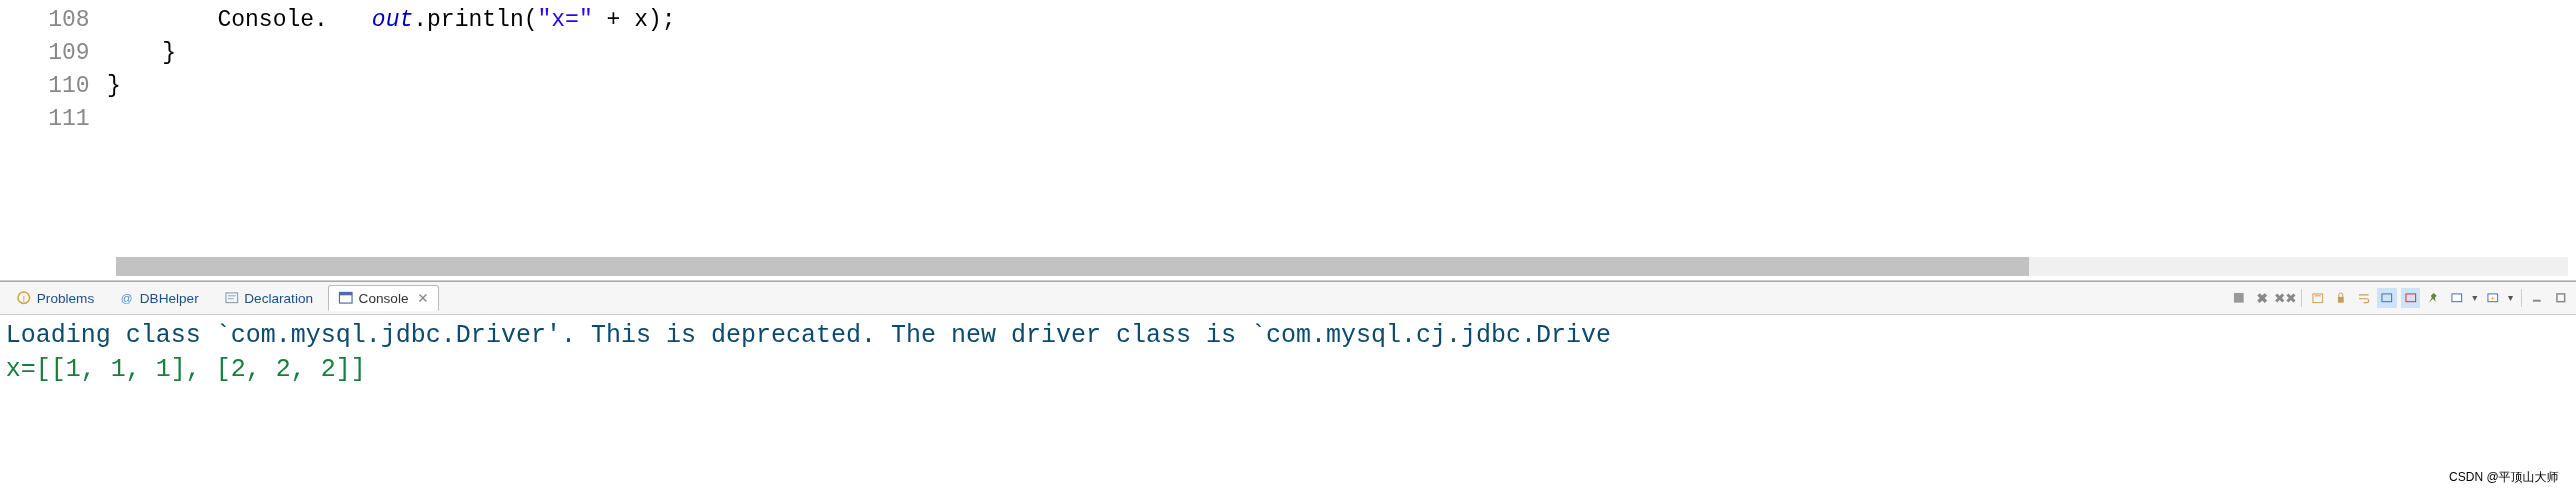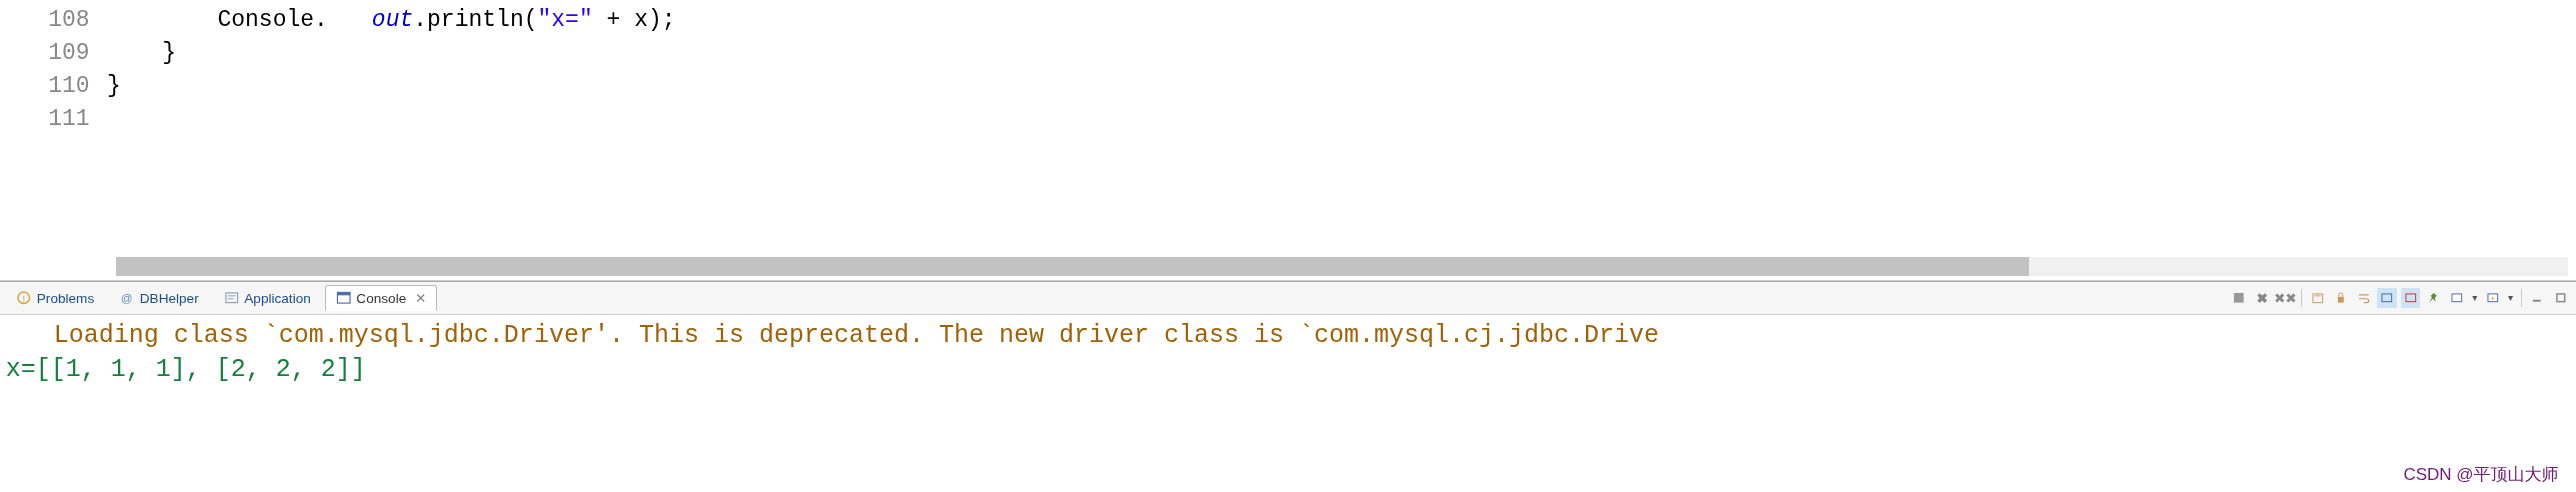--- a/index.html
+++ b/index.html
@@ -111,28 +111,28 @@
     }
     .console-body {
       flex: 1;
       font-family: Consolas, "Courier New", monospace;
       font-size: 25px;
       padding: 3.9px 5.8px;
       line-height: 1.35;
       overflow: hidden;
       white-space: pre;
     }
-    .console-line-err { color: #a16207; margin-left: 48px; }
+    .console-line-err { color: #0c4a6e; }
     .console-line-out { color: #15803d; }
     .watermark {
       position: absolute;
       right: 17.4px;
       bottom: 5.8px;
-      font-size: 17px;
-      color: #701a75;
+      font-size: 12px;
+      color: #000000;
       font-family: sans-serif;
     }
   </style>
 </head>
 <body>
 
 <div class="editor-pane">
   <div class="code-area">
     <div class="gutter" id="gutter">
         <div>108</div>
@@ -172,21 +172,21 @@
       <span>DBHelper</span>
     </div>
     <div class="tab">
       <span class="tab-icon">
         <svg width="15.5" height="15.5" viewBox="0 0 16 16">
             <rect x="2" y="3" width="12" height="10" fill="none" stroke="#8aa3b8" stroke-width="1.2"></rect>
             <line x1="4" y1="6" x2="12" y2="6" stroke="#8aa3b8"></line>
             <line x1="4" y1="9" x2="10" y2="9" stroke="#8aa3b8"></line>
           </svg>
       </span>
-      <span>Application</span>
+      <span>Declaration</span>
     </div>
     <div class="tab active">
       <span class="tab-icon">
         <svg width="15.5" height="15.5" viewBox="0 0 16 16">
             <rect x="1.5" y="2.5" width="13" height="11" fill="#fff" stroke="#4a6ea9" stroke-width="1.2"></rect>
             <rect x="1.5" y="2.5" width="13" height="3" fill="#4a6ea9"></rect>
           </svg>
       </span>
       <span>Console</span>
       <span style="color:#888;margin-left:3.9px;">✕</span>

